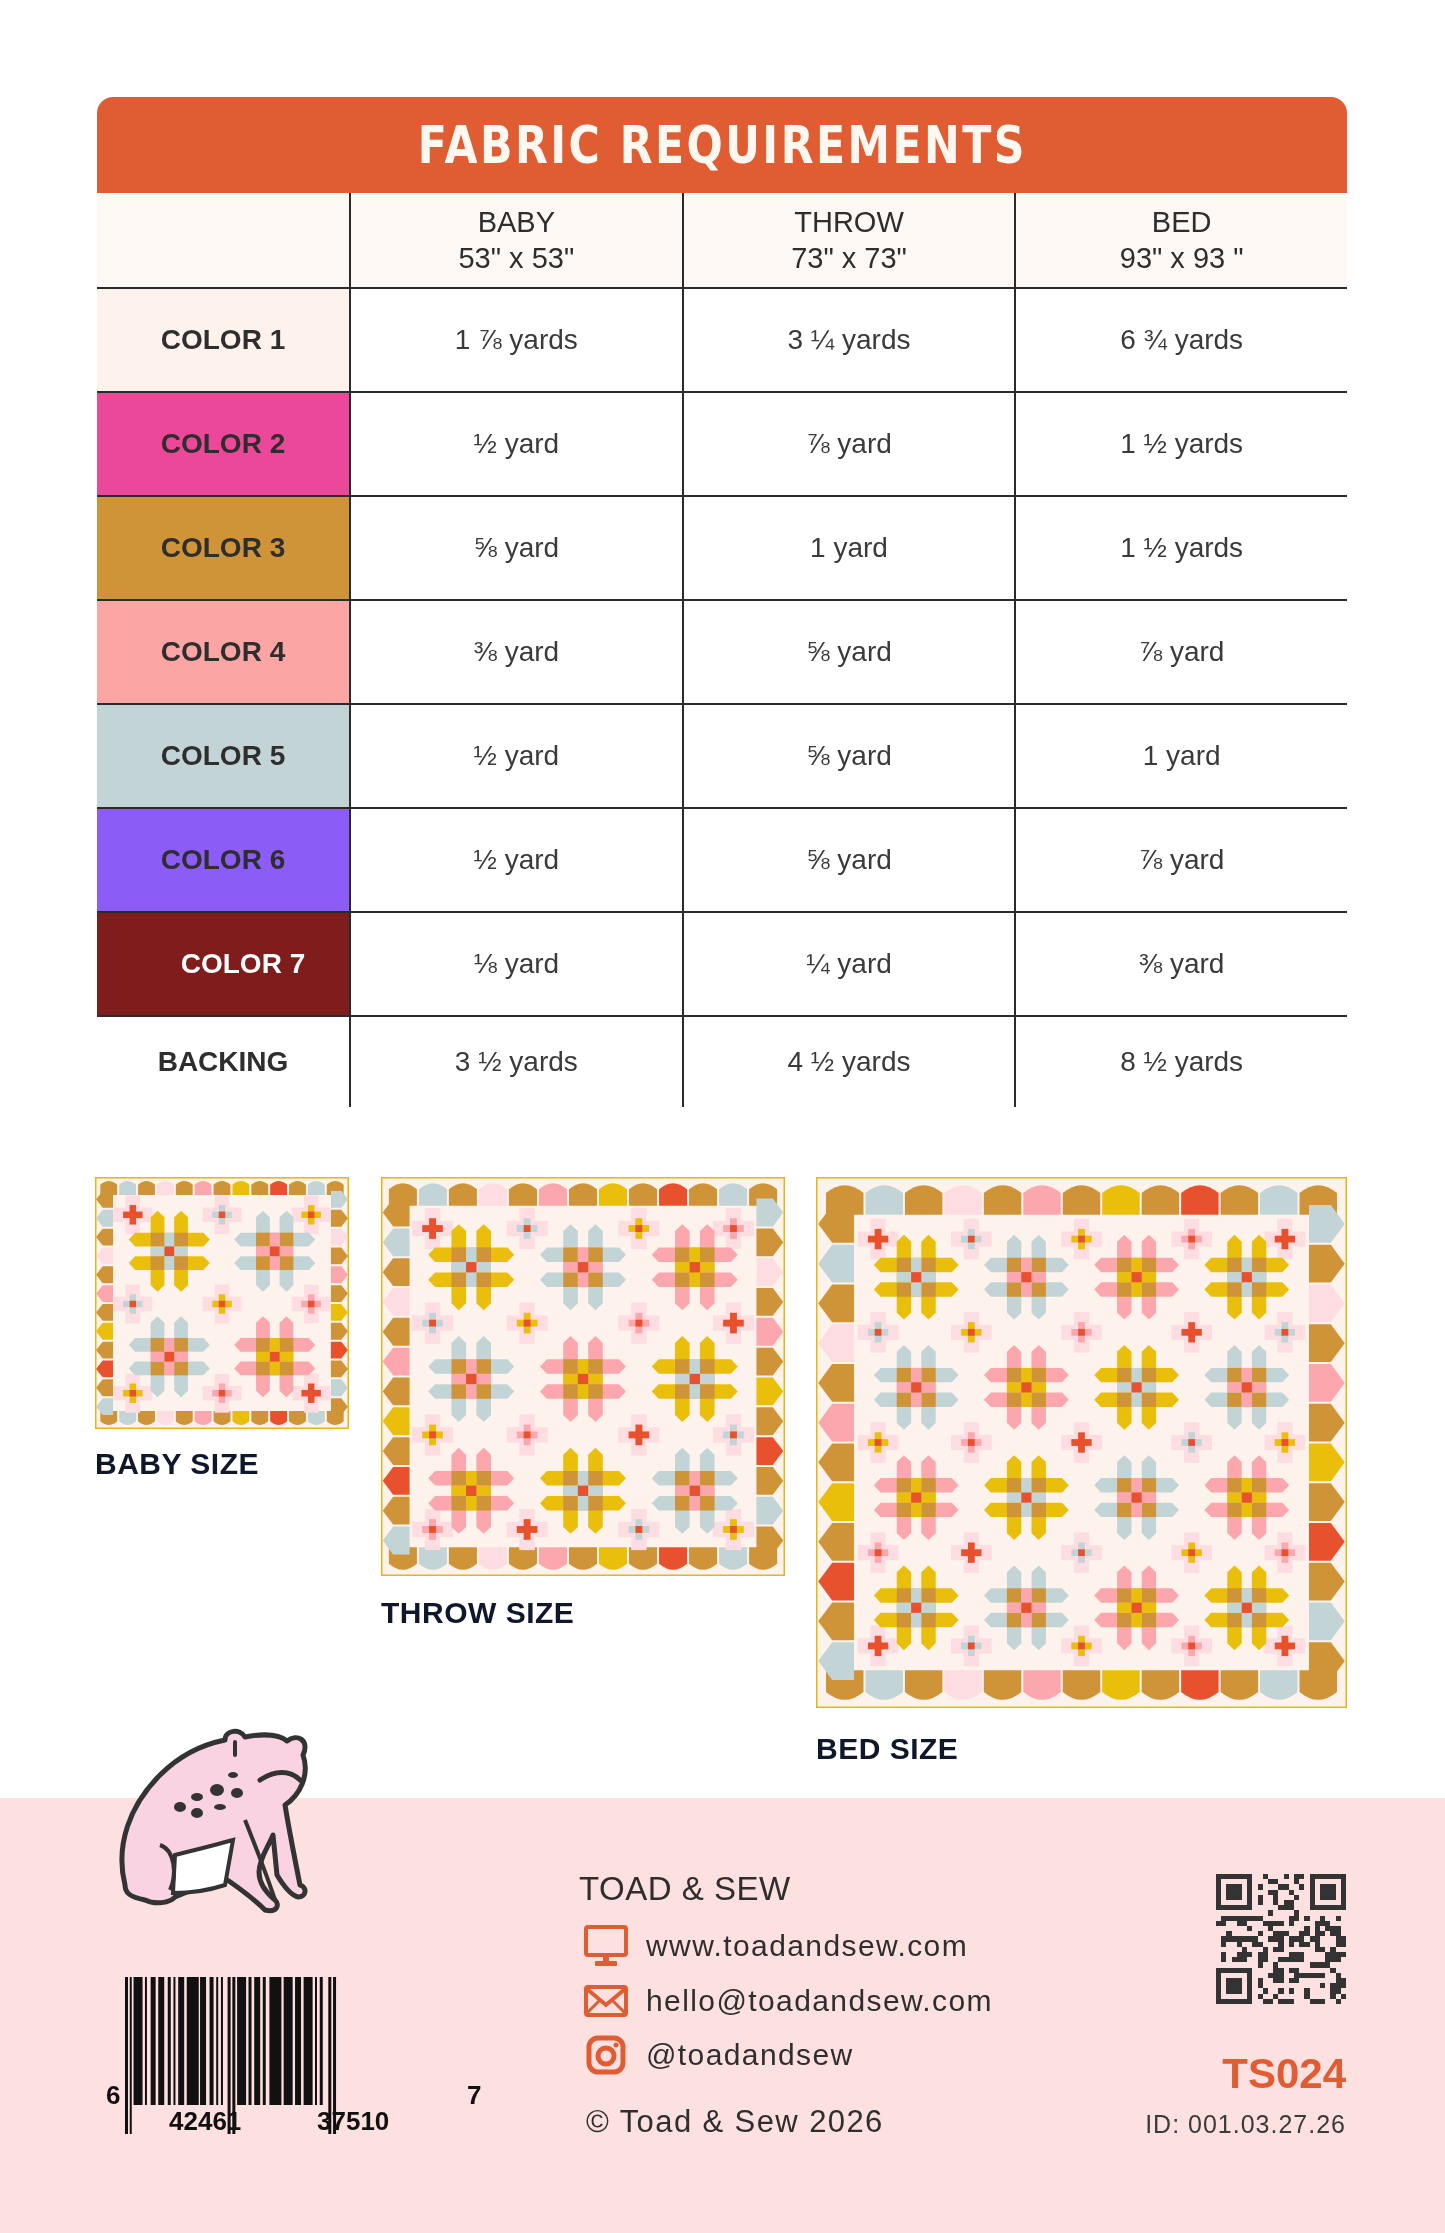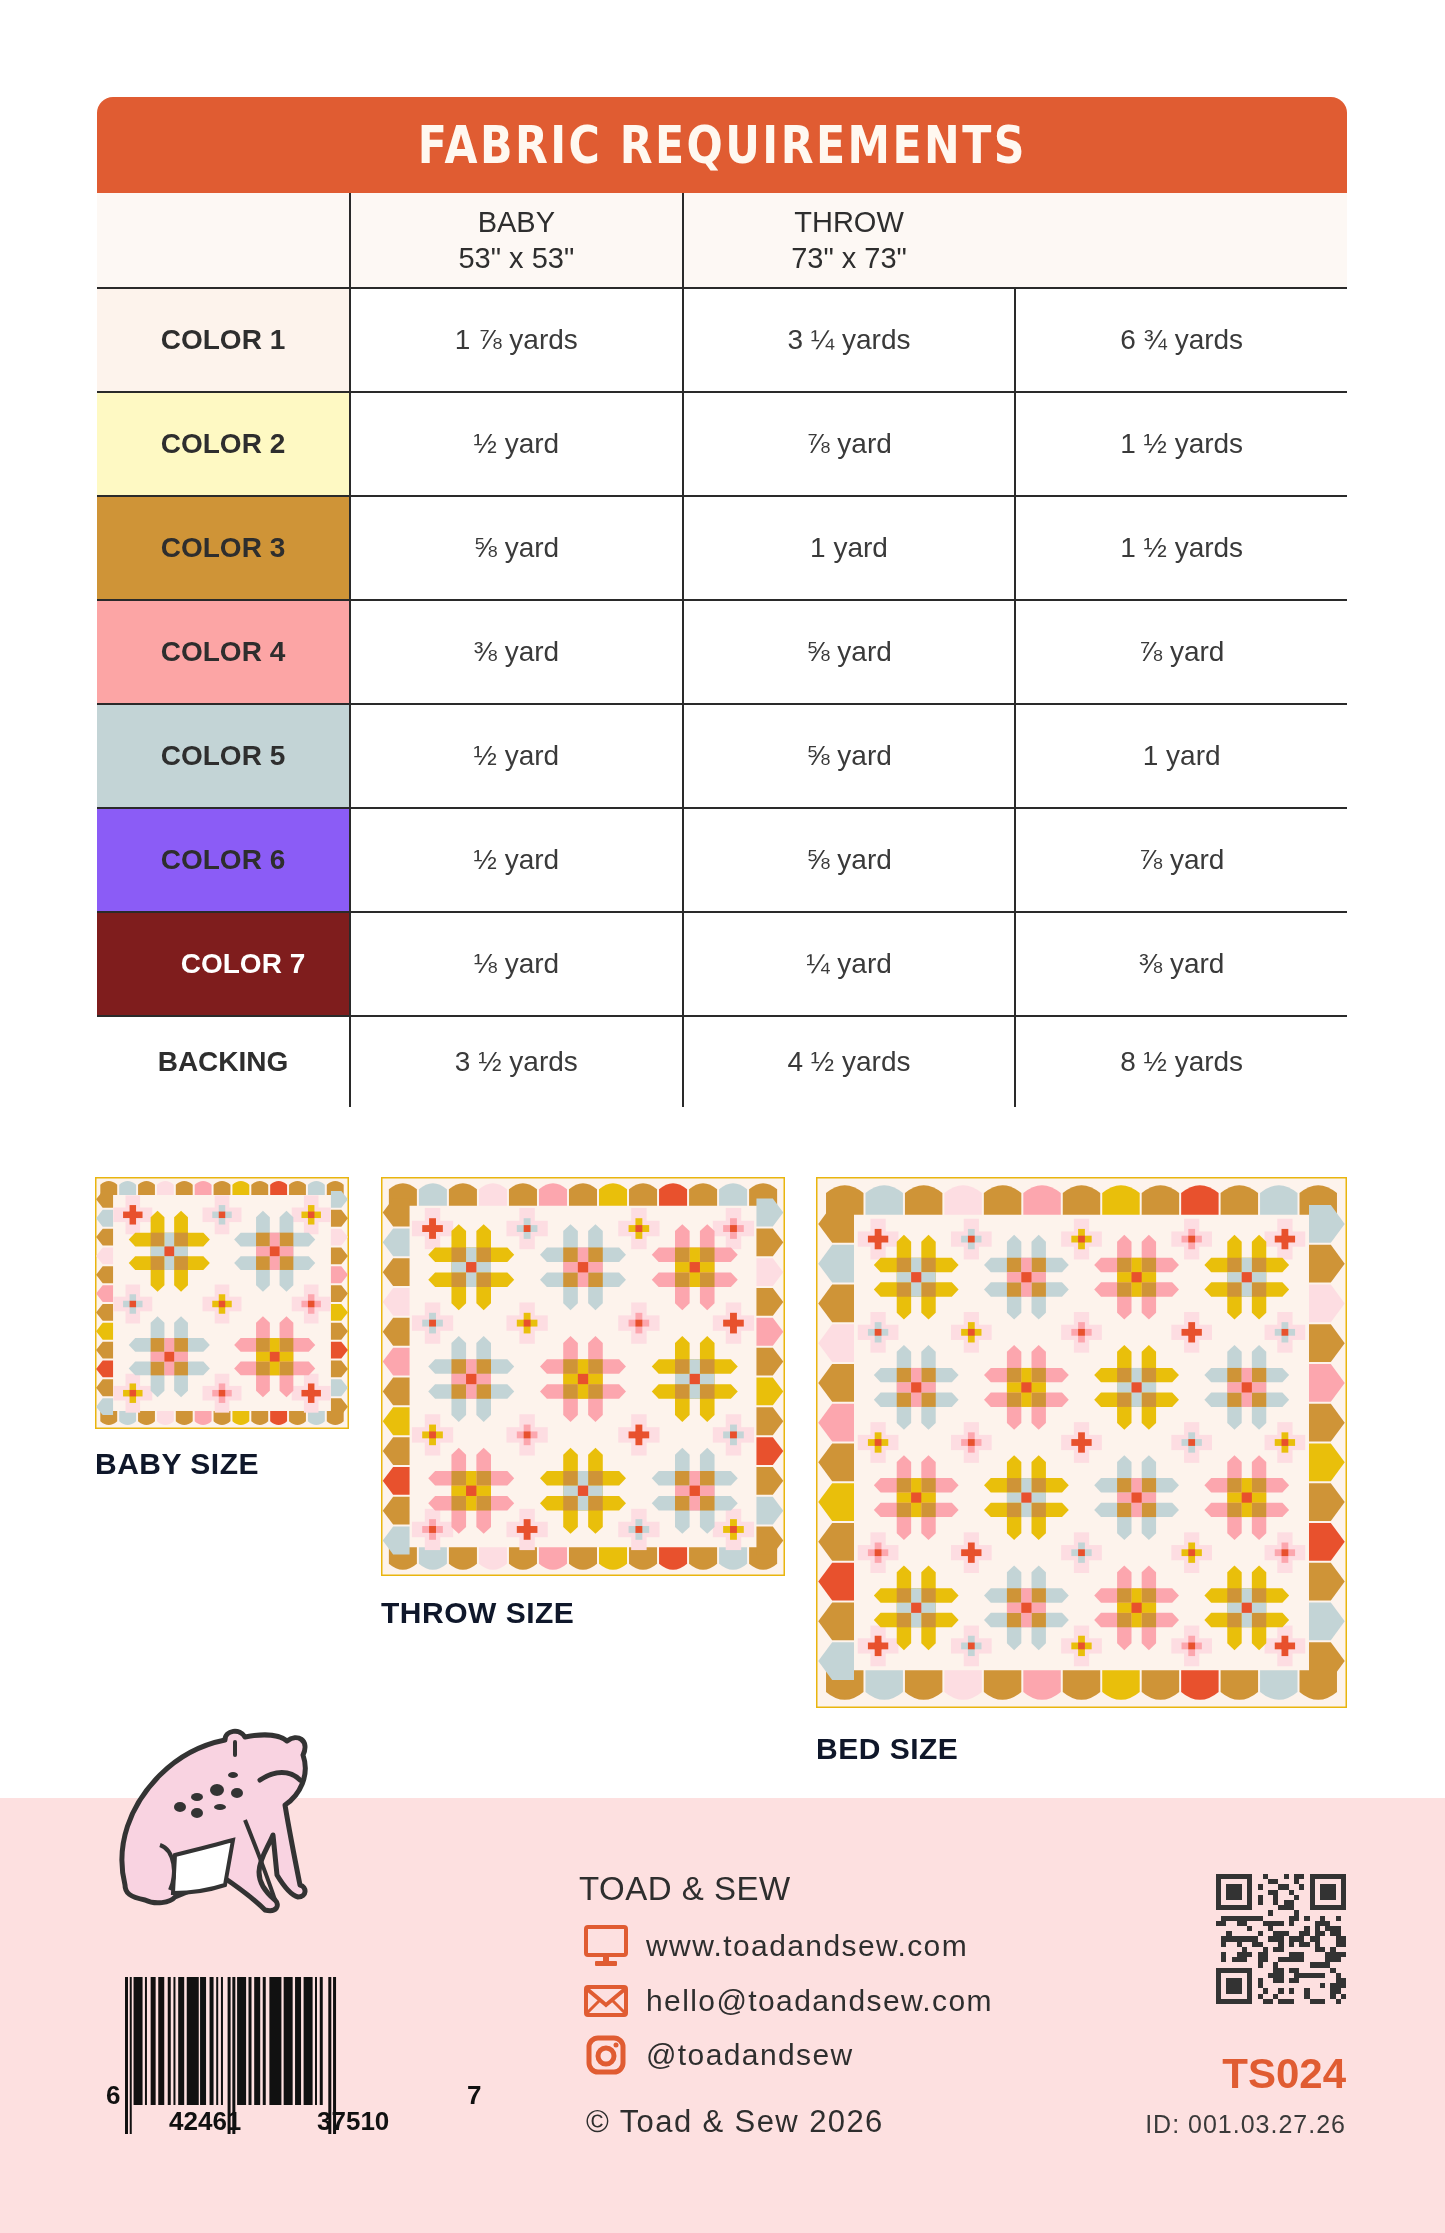--- a/index.html
+++ b/index.html
@@ -47,30 +47,34 @@
   <div class="t-row header">
     <div class="t-cell label"></div>
     <div class="t-cell val">
       <div>BABY</div>
       <div>53" x 53"</div>
     </div>
     <div class="t-cell val">
       <div>THROW</div>
       <div>73" x 73"</div>
     </div>
+    <div class="t-cell val">
+      <div>BED</div>
+      <div>93" x 93 "</div>
+    </div>
   </div>
   <div id="table-body">
       <div class="t-row">
         <div class="t-cell label" style="background: rgb(253, 243, 236); color: rgb(46, 46, 46);">COLOR 1</div>
         <div class="t-cell val">1 ⅞ yards</div>
         <div class="t-cell val">3 ¼ yards</div>
         <div class="t-cell val">6 ¾ yards</div>
       </div>
       <div class="t-row">
-        <div class="t-cell label" style="background: #fef9c3; color: rgb(46, 46, 46);">COLOR 2</div>
+        <div class="t-cell label" style="background: #ec4899; color: rgb(46, 46, 46);">COLOR 2</div>
         <div class="t-cell val">½ yard</div>
         <div class="t-cell val">⅞ yard</div>
         <div class="t-cell val">1 ½ yards</div>
       </div>
       <div class="t-row">
         <div class="t-cell label" style="background: rgb(207, 148, 55); color: rgb(46, 46, 46);">COLOR 3</div>
         <div class="t-cell val">⅝ yard</div>
         <div class="t-cell val">1 yard</div>
         <div class="t-cell val">1 ½ yards</div>
       </div>

